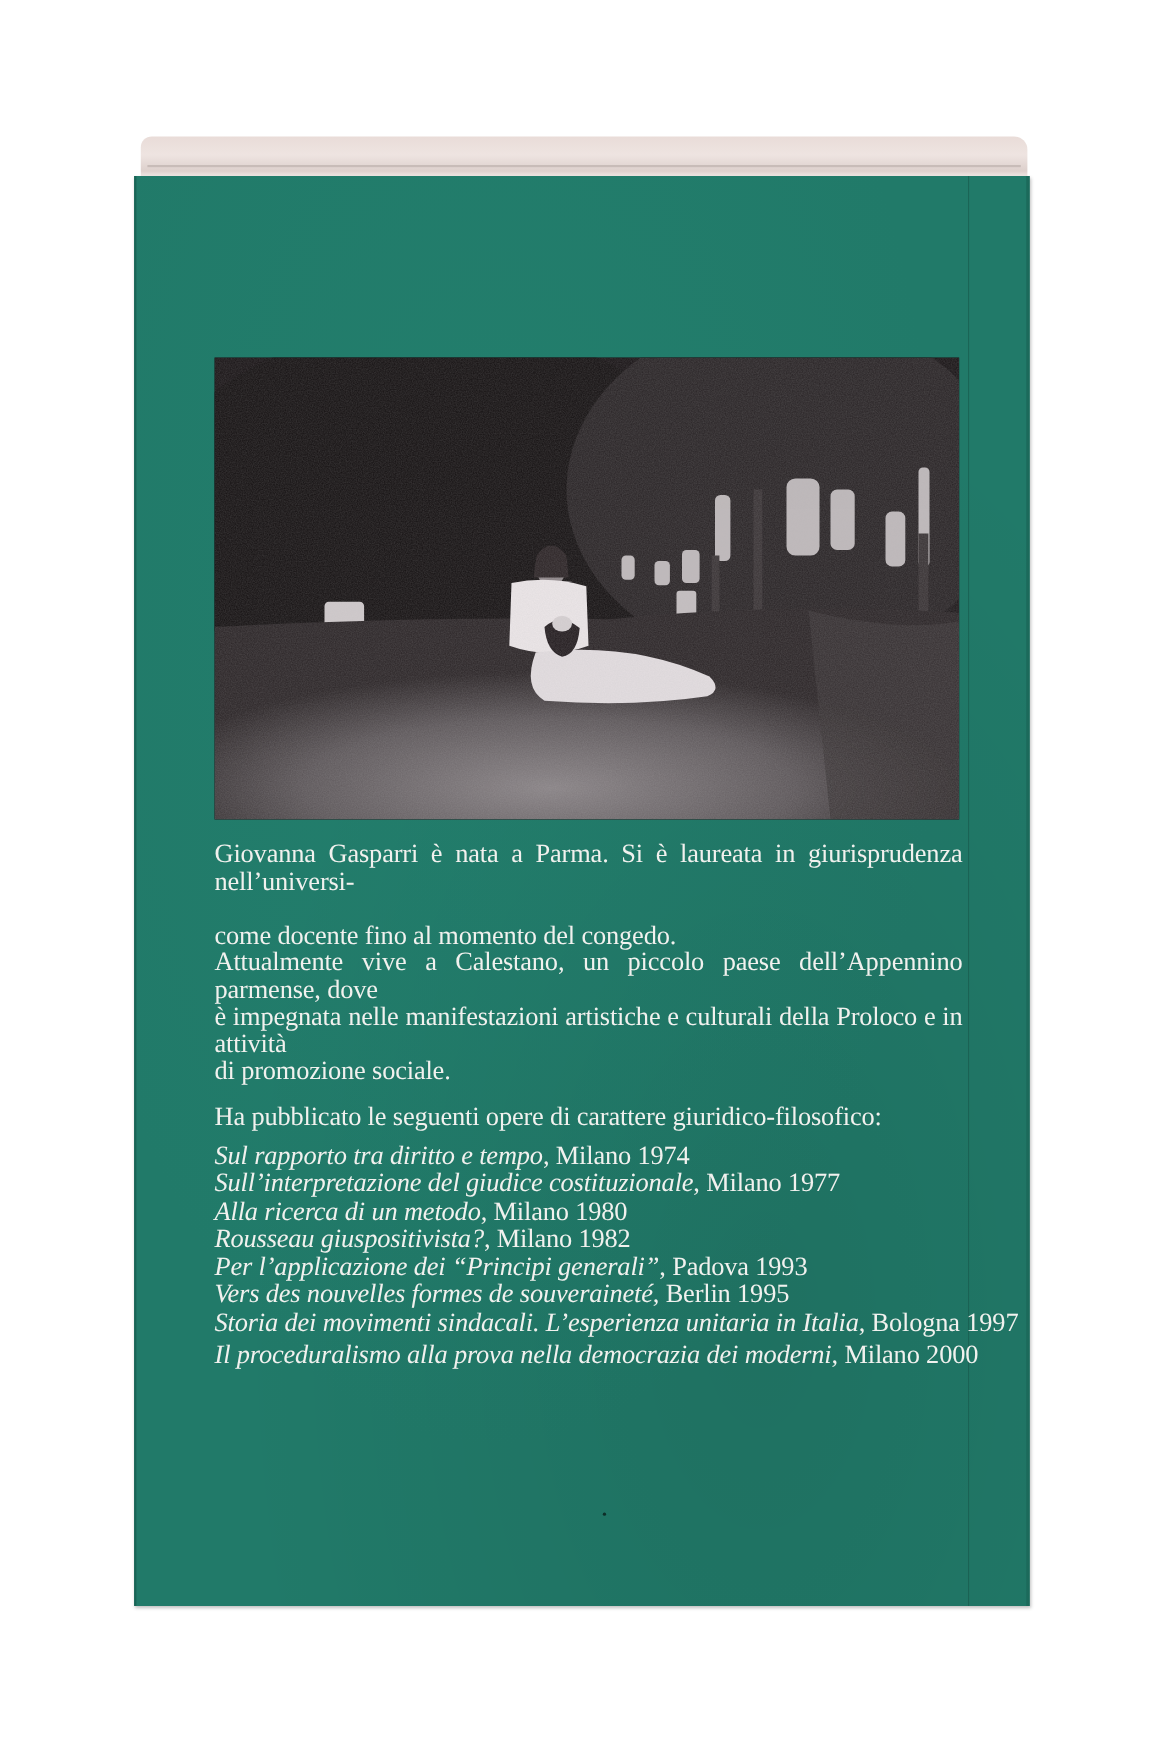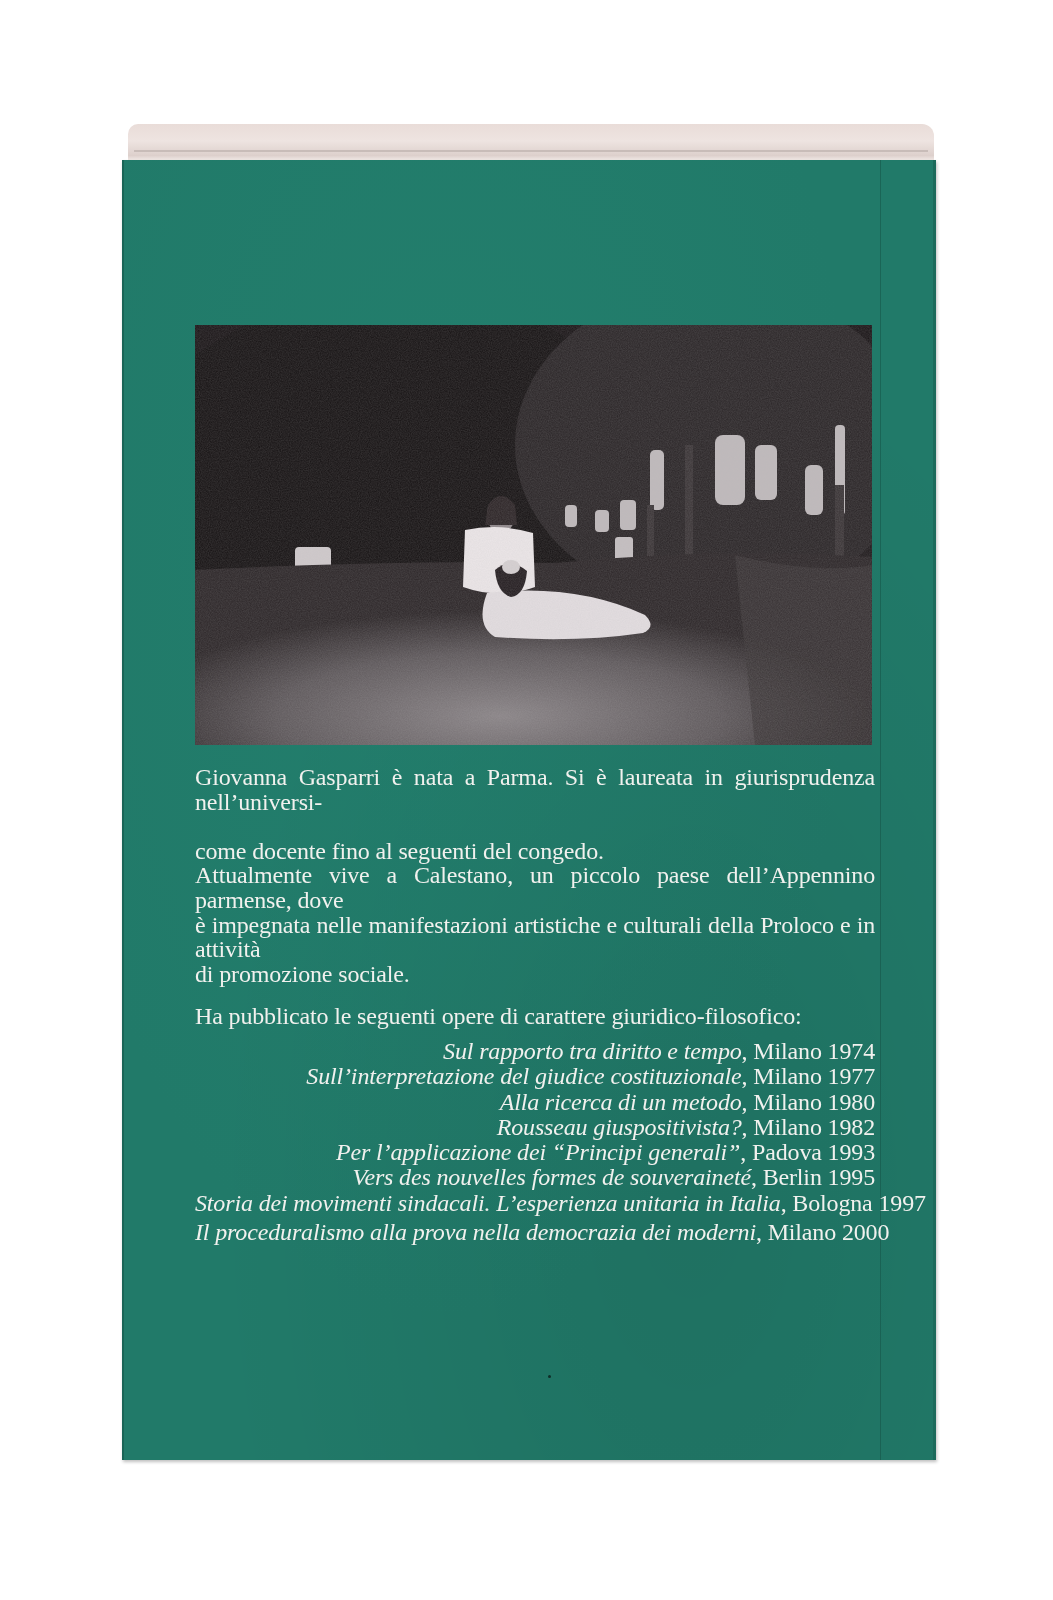--- a/index.html
+++ b/index.html
@@ -79,21 +79,20 @@
     .works {
       list-style: none;
       margin: 10px 0 0 0;
       padding: 0;
     }
     .works li {
       margin: 0;
       padding: 0;
       line-height: 25.3px;
       white-space: nowrap;
-      text-align: right;
     }
     .works li.last { margin-top: 4px; }
     .works .title { font-style: italic; }
     .dot {
       position: absolute;
       left: 548px;
       top: 1375px;
       width: 3px;
       height: 3px;
       border-radius: 50%;
@@ -163,21 +162,21 @@
     <path d="M300 245 Q 315 232 332 246 Q 330 270 316 272 Q 302 268 300 245 Z" fill="#241d20"></path>
     <ellipse cx="316" cy="242" rx="9" ry="7" fill="#d6d0d2"></ellipse>
     <rect width="677" height="420" filter="url(#grain)" opacity="0.6"></rect>
   </svg>
 </div>
 
 <div class="bio">
   <p class="justify">
     <span>Giovanna Gasparri è nata a Parma. Si è laureata in giurisprudenza nell’universi-</span><br>
     <br>
-    <span>come docente fino al seguenti del congedo.</span>
+    <span>come docente fino al momento del congedo.</span>
   </p>
   <p class="justify">
     <span>Attualmente vive a Calestano, un piccolo paese dell’Appennino parmense, dove</span><br>
     <span>è impegnata nelle manifestazioni artistiche e culturali della Proloco e in attività</span><br>
     <span>di promozione sociale.</span>
   </p>
 
   <p class="intro">Ha pubblicato le seguenti opere di carattere giuridico-filosofico:</p>
 
   <ul class="works">

